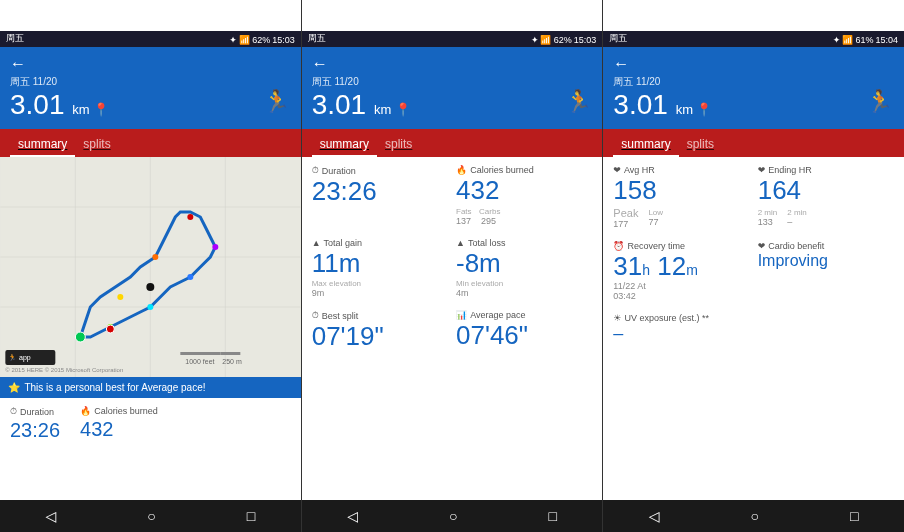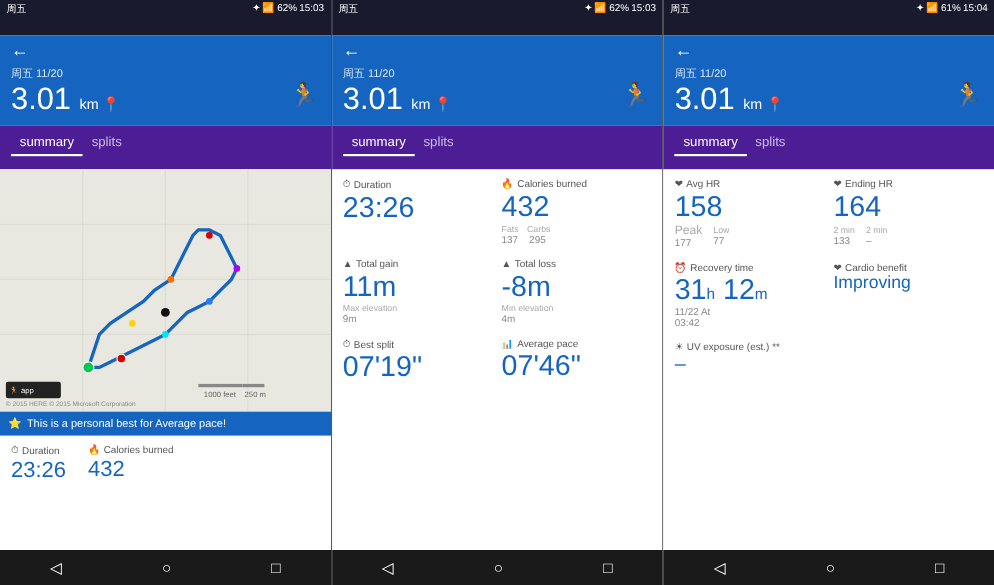--- a/index.html
+++ b/index.html
@@ -27,22 +27,23 @@
     .screen:last-child { border-right: none; }
 
     
     .status-bar {
       background: #1a1a2e;
       color: #fff;
       font-size: 9px;
       padding: 2px 6px;
       display: flex;
       justify-content: space-between;
-      align-items: flex-start;
-      height: 32px;
+      align-items: flex-end;
+      height: 16px;
+      margin-top: 31px;
     }
     .status-bar .status-icons {
       display: flex;
       align-items: center;
       gap: 2px;
     }
 
     
     .header {
       background: #1565c0;
@@ -71,23 +72,24 @@
       font-size: 13px;
       font-weight: 400;
     }
     .header .run-icon {
       font-size: 22px;
       opacity: 0.9;
     }
 
     
     .tabs {
-      background: #4c1d95;
-      display: flex;
-      padding: 4px 10px 12px;
+      background: #b91c1c;
+      display: flex;
+      padding: 4px 10px 0;
+      text-decoration: underline;
     }
     .tab {
       color: #fff;
       font-size: 12px;
       padding: 4px 8px;
       cursor: pointer;
       opacity: 0.7;
     }
     .tab.active {
       opacity: 1;

